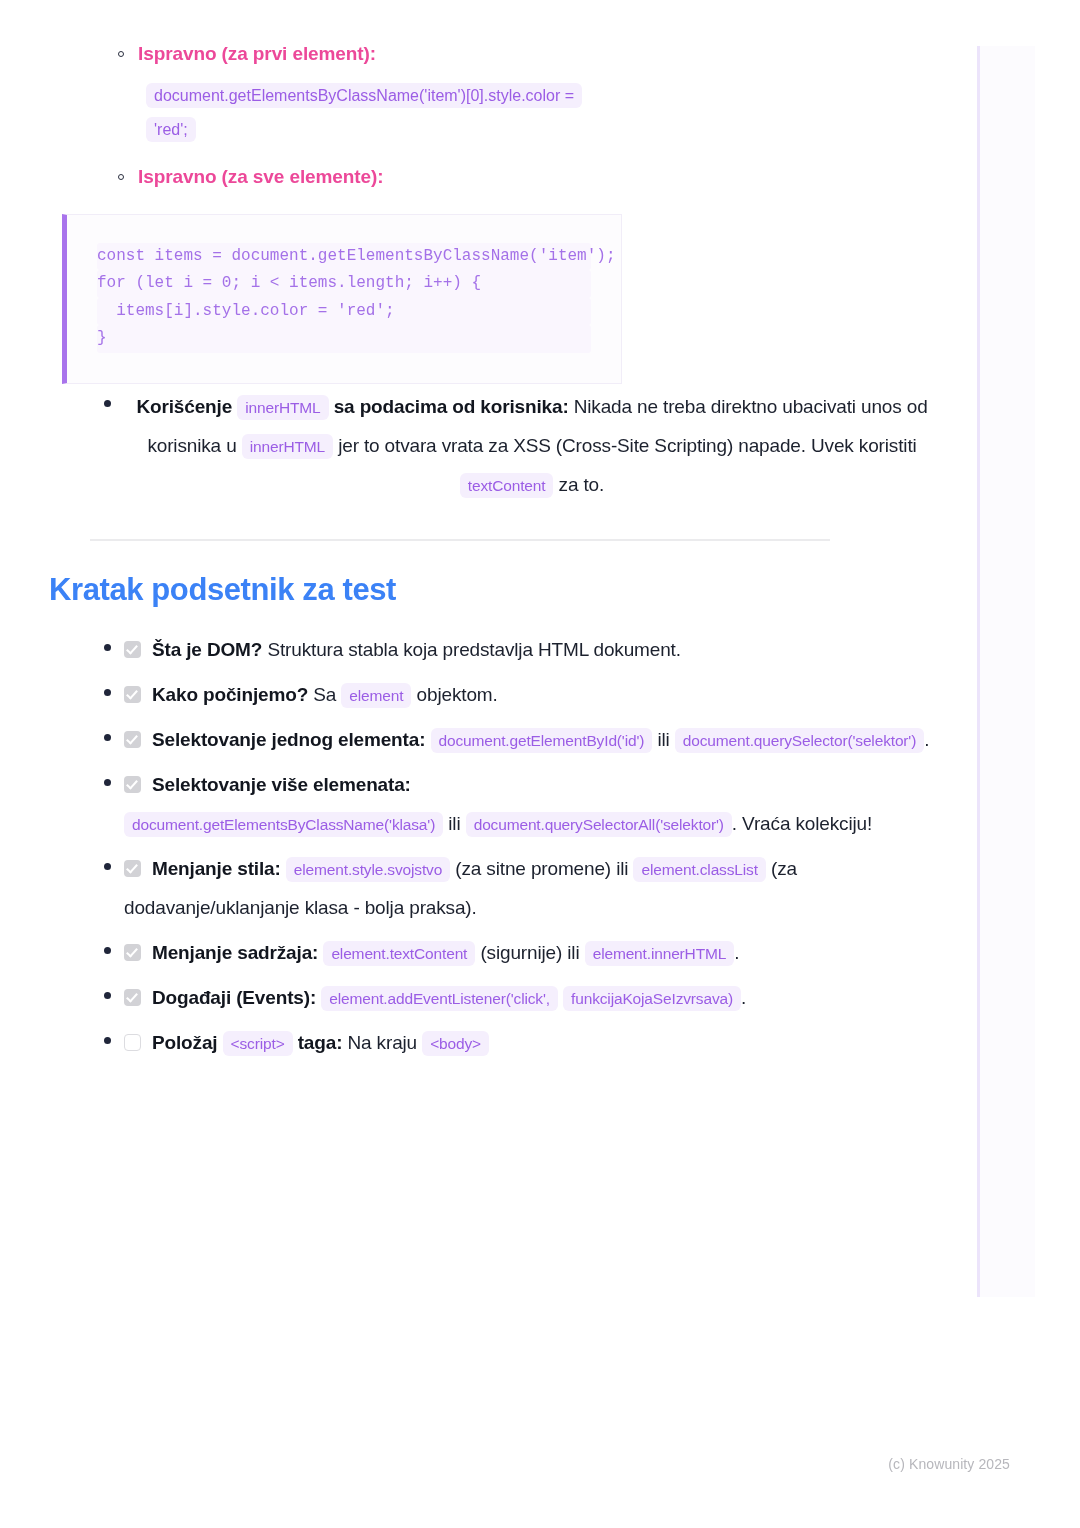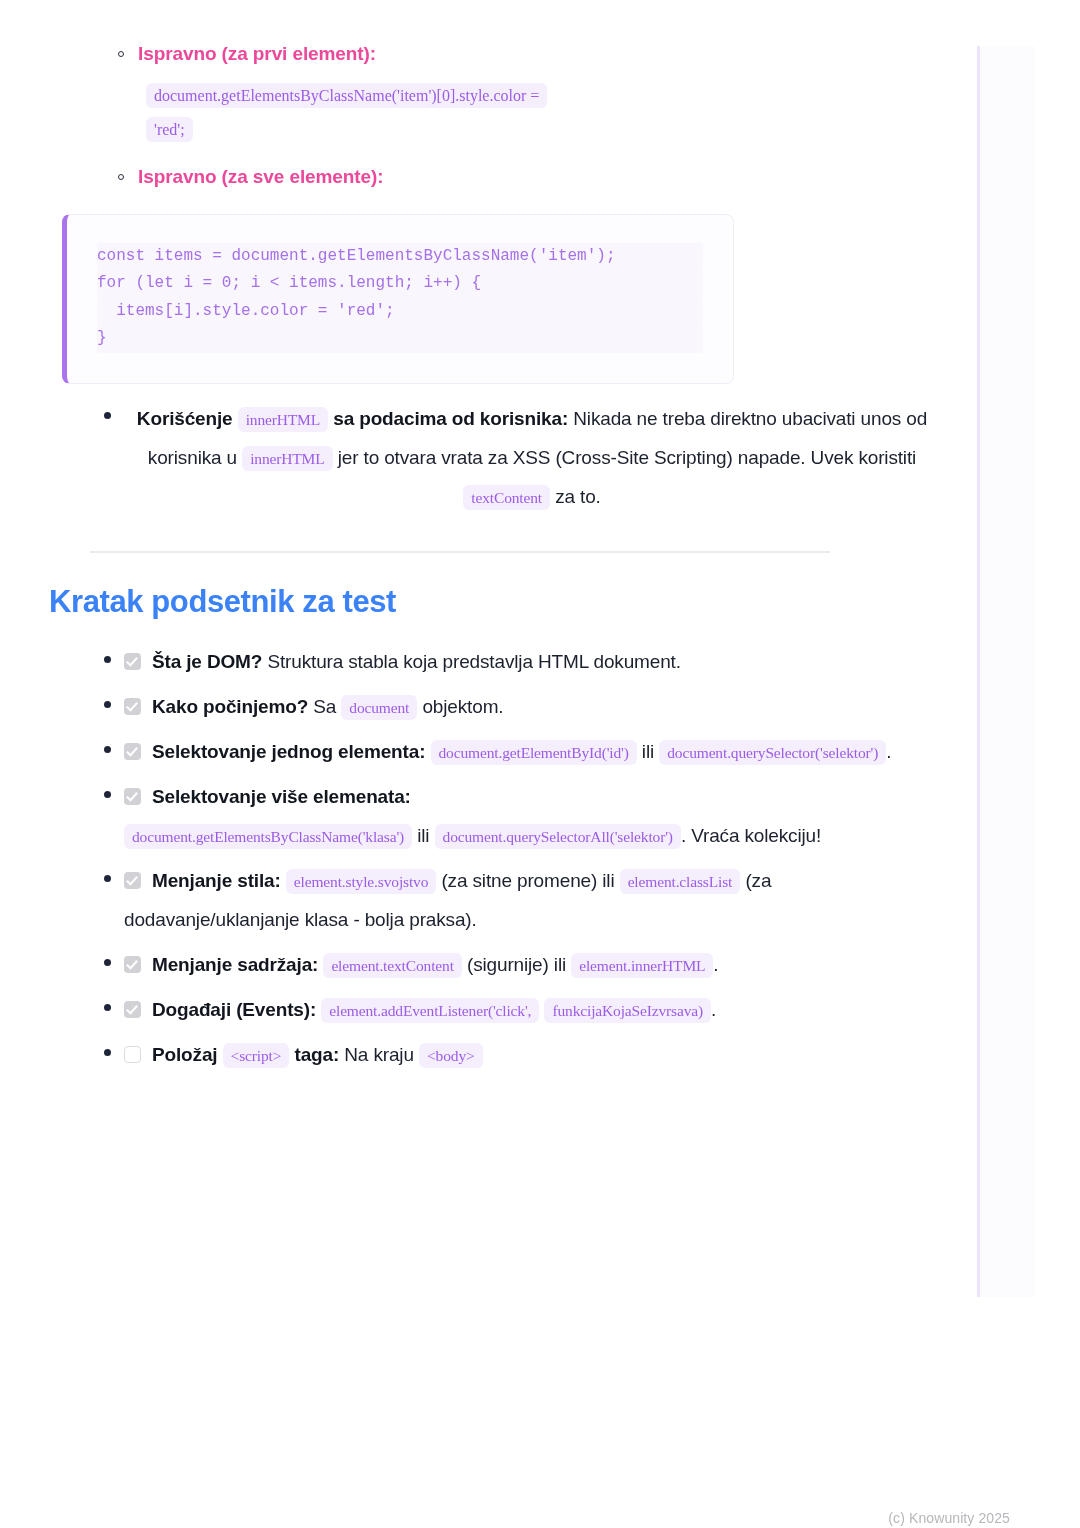--- a/index.html
+++ b/index.html
@@ -60,21 +60,21 @@
   .sub-head {
     font-size: 19px;
     font-weight: bold;
     color: #ec4899;
     letter-spacing: -0.1px;
     line-height: 1.5;
   }
 
   
   code.chip {
-    font-family: Liberation Serif, serif;
+    font-family: Liberation Sans, sans-serif;
     font-size: 15.5px;
     color: #9b5de5;
     background: #f5effd;
     border-radius: 6px;
     padding: 4px 8px;
     white-space: pre;
     line-height: 2.0;
   }
   code.chip.lg {
     font-size: 16px;
@@ -82,26 +82,26 @@
 
   
   .code-inline-wrap {
     margin: 10px 0 0 0;
     padding-left: 8px;
     line-height: 2.15;
   }
 
   
   .code-block {
-    margin: 22px 0 16px 62px;
-    width: 672px;
+    margin: 22px 0 4px 62px;
+    width: 560px;
     background: #fdfcfe;
     border: 1px solid #f1edf8;
     border-left: 5px solid #a974ec;
-    border-radius: 8px;
+    border-radius: 0;
     box-sizing: border-box;
     padding: 28px 30px 30px 30px;
   }
   .code-block .line {
     font-family: "Liberation Mono", monospace;
     font-size: 16px;
     color: #a471e8;
     background: #faf6fe;
     line-height: 1.72;
     white-space: pre;
@@ -206,21 +206,21 @@
   }
   .cb.unchecked {
     background: #ffffff;
     border: 1.6px solid #dcdce0;
   }
 
   
   .footer {
     position: absolute;
     right: 70px;
-    top: 1510px;
+    top: 1456px;
     font-size: 14px;
     color: #b7b7bc;
     letter-spacing: 0.1px;
   }
 </style>
 </head>
 <body>
 
 <div class="side-panel"></div>
 
@@ -267,21 +267,21 @@
 
     <li>
       <div class="para"><span class="cb checked"></span><b>Šta je DOM?</b>
         <span>Struktura stabla koja predstavlja HTML dokument.</span>
       </div>
     </li>
 
     <li>
       <div class="para"><span class="cb checked"></span><b>Kako počinjemo?</b>
         <span>Sa</span>
-        <code class="chip">document</code>
+        <code class="chip">element</code>
         <span>objektom.</span>
       </div>
     </li>
 
     <li>
       <div class="para"><span class="cb checked"></span><b>Selektovanje jednog elementa:</b>
         <code class="chip">document.getElementById('id')</code>
         <span>ili</span>
         <code class="chip">document.querySelector('selektor')</code><span>.</span>
       </div>

